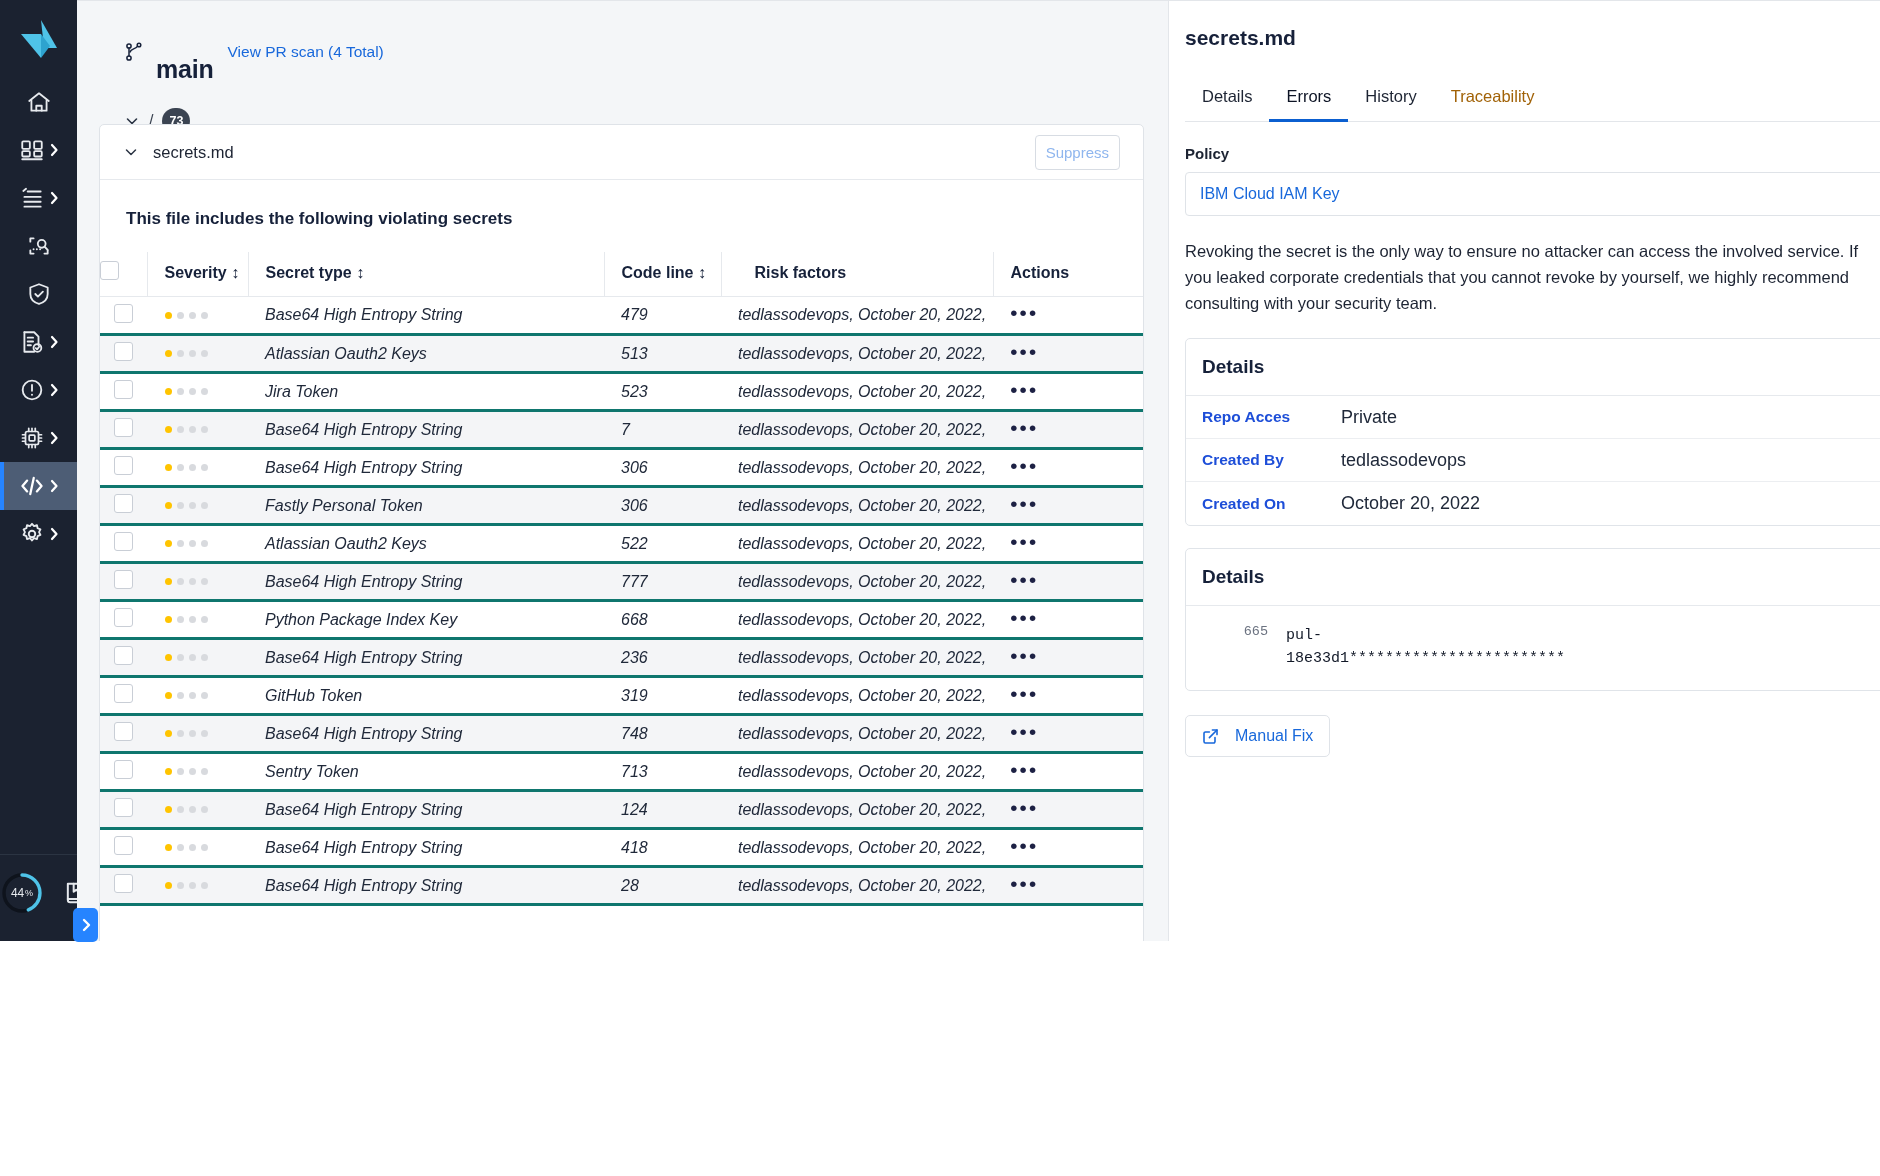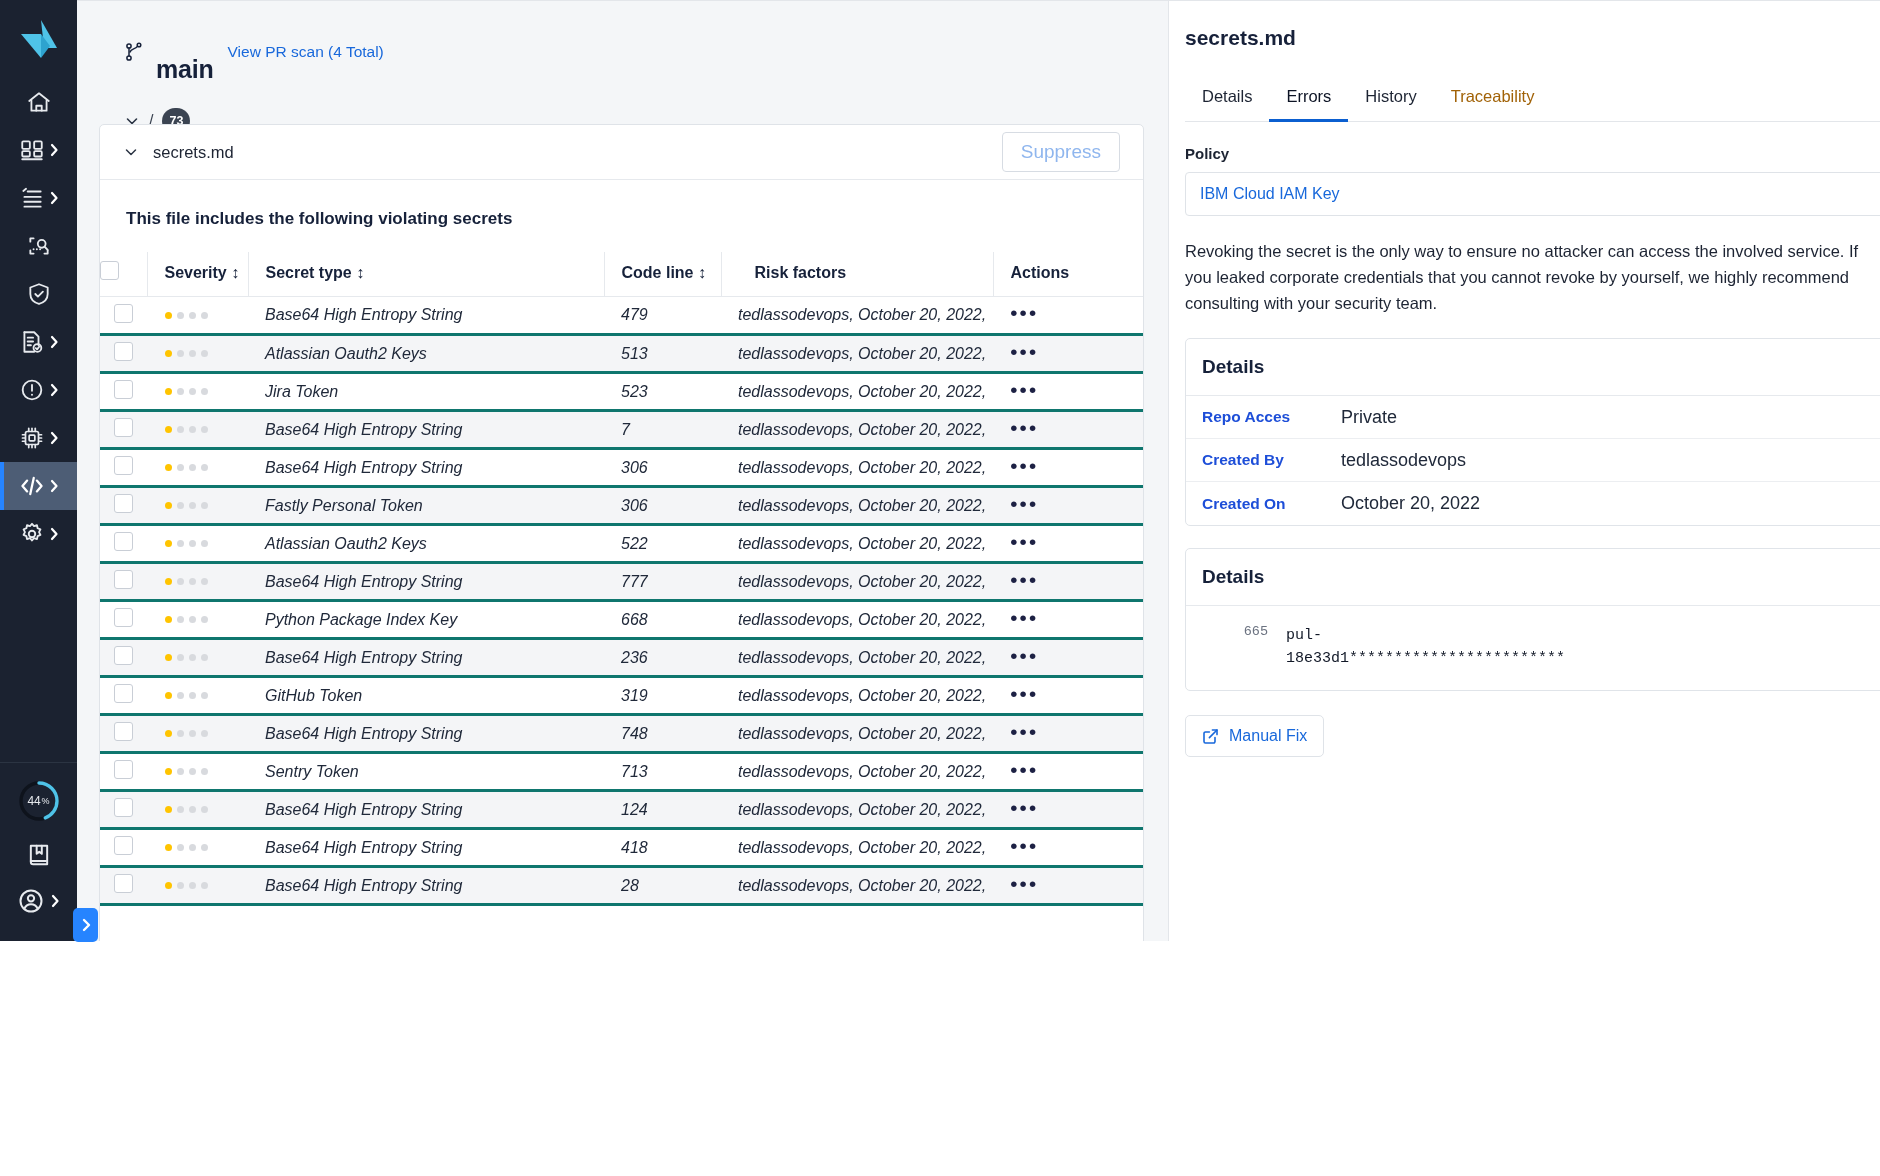--- a/index.html
+++ b/index.html
@@ -42,21 +42,21 @@
   .nav-item .ico { width: 26px; height: 26px; display: block; }
   .nav-item .ico svg { width: 26px; height: 26px; display: block; }
   .chev { width: 10px; height: 14px; display: inline-block; }
   .chev svg { width: 10px; height: 14px; display: block; }
   .nav-spacer { flex: 1 1 auto; }
 
   .sidebar-bottom {
     width: 100%;
     border-top: 1px solid #2b3442;
     padding: 16px 0 26px 0;
-    display: flex; flex-direction: column; align-items: center; gap: 18px;
+    display: flex; align-items: center; gap: 18px;
   }
   .ring {
     position: relative; width: 44px; height: 44px;
   }
   .ring svg { width: 44px; height: 44px; display: block; }
   .ring .pct {
     position: absolute; inset: 0;
     display: flex; align-items: center; justify-content: center;
     color: #e7eaee; font-size: 12px; letter-spacing: -0.2px;
   }
@@ -127,22 +127,22 @@
     border-bottom: 1px solid #e6e9ed;
   }
   .card-caret { width: 16px; height: 16px; margin-right: 14px; }
   .card-caret svg { width: 16px; height: 16px; display: block; }
   .card-title { font-size: 16.5px; color: #1d2433; }
   .card-head .spacer { flex: 1 1 auto; }
   .suppress-btn {
     border: 1px solid #d7dce3;
     background: #fff;
     border-radius: 4px;
-    padding: 8px 18px;
-    font-size: 19px;
+    padding: 8px 10px;
+    font-size: 15px;
     color: #8fb6ee;
     cursor: pointer;
     font-family: "Liberation Sans", sans-serif;
   }
   .card-subtitle {
     font-size: 17px; font-weight: bold; color: #16213a;
     padding: 29px 0 0 26px;
   }
 
   table.secrets {
@@ -291,21 +291,21 @@
     padding-right: 18px;
     flex: 0 0 auto;
   }
   .code-txt {
     color: #111827;
     white-space: pre;
     line-height: 23px;
   }
   .manual-fix {
     margin-top: 24px;
-    display: inline-flex; align-items: center; gap: 10px;
+    display: inline-flex; align-items: center; gap: 16px;
     border: 1px solid #dfe3e8;
     border-radius: 5px;
     background: #fff;
     padding: 11px 16px;
     cursor: pointer;
   }
   .manual-fix .mf-ico { width: 17px; height: 17px; }
   .manual-fix .mf-ico svg { width: 17px; height: 17px; display: block; }
   .manual-fix .mf-label { font-size: 16px; color: #1868db; }
 

